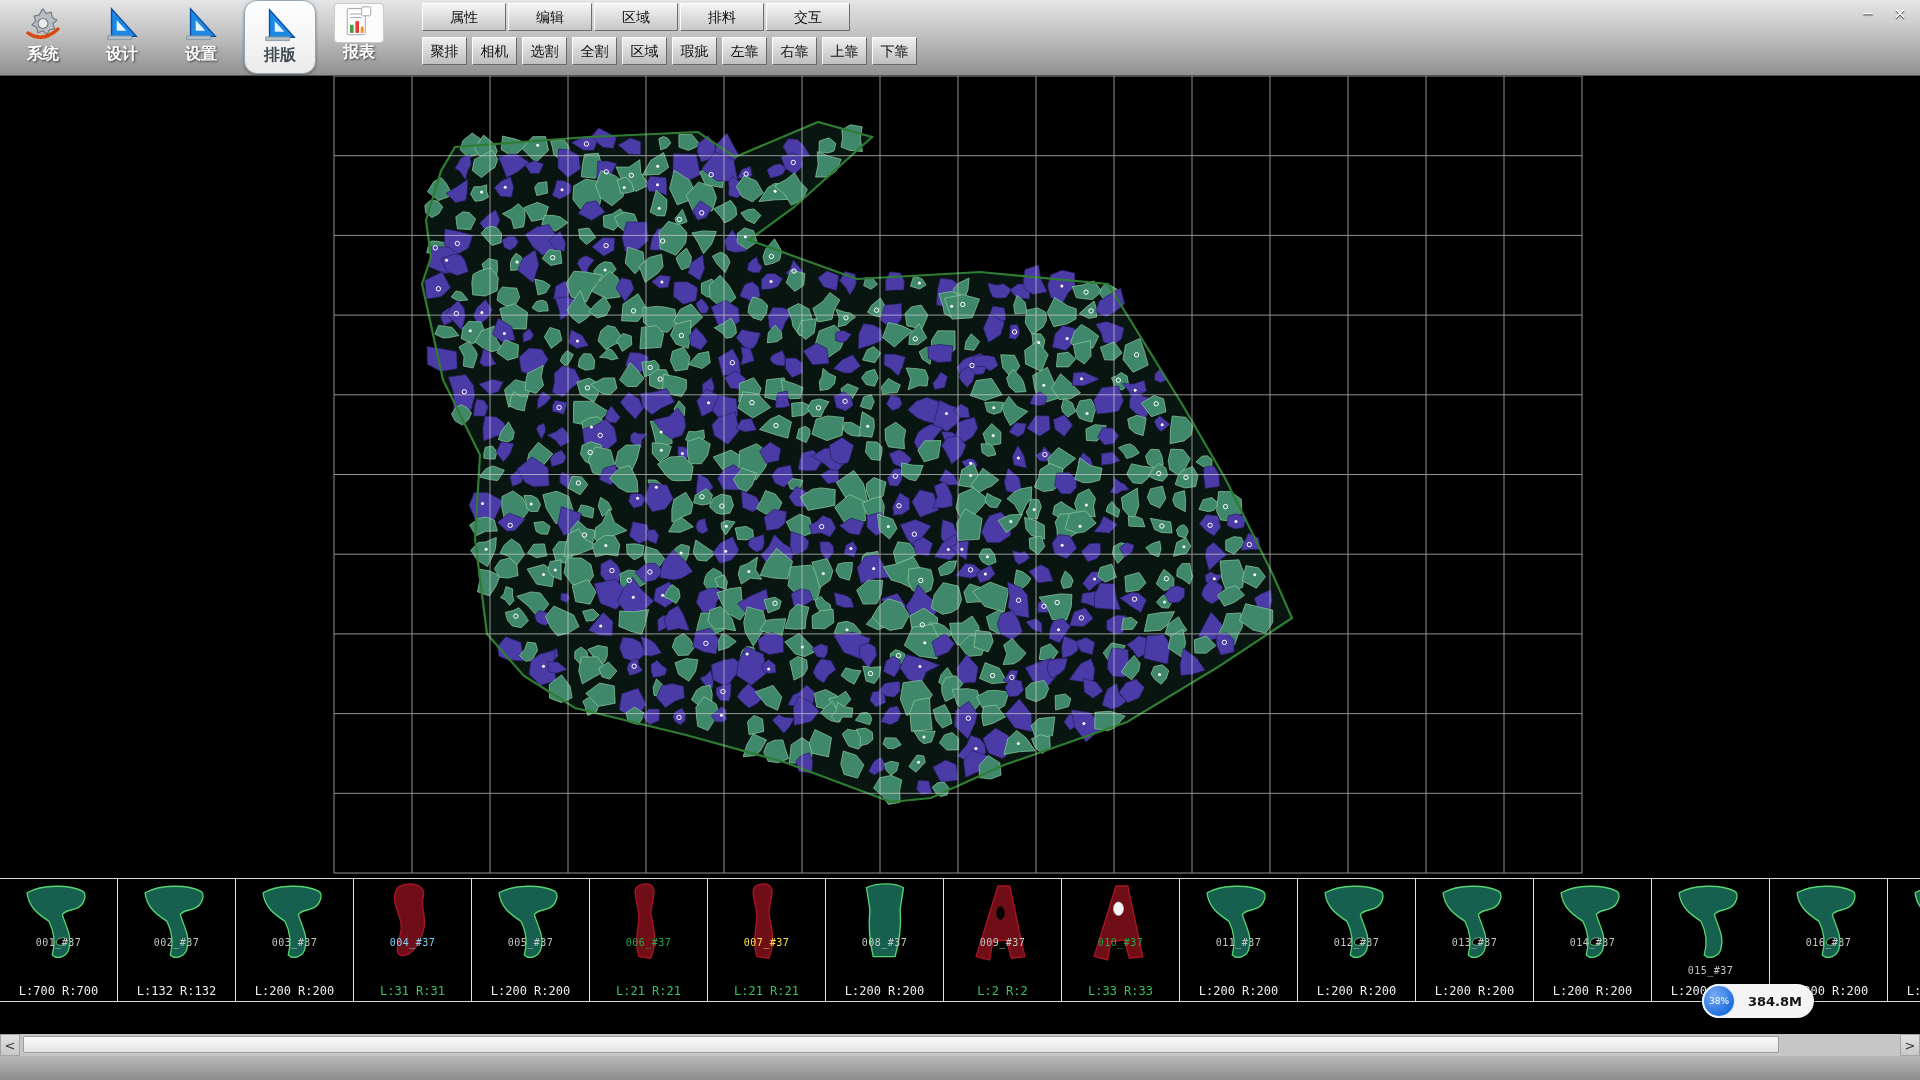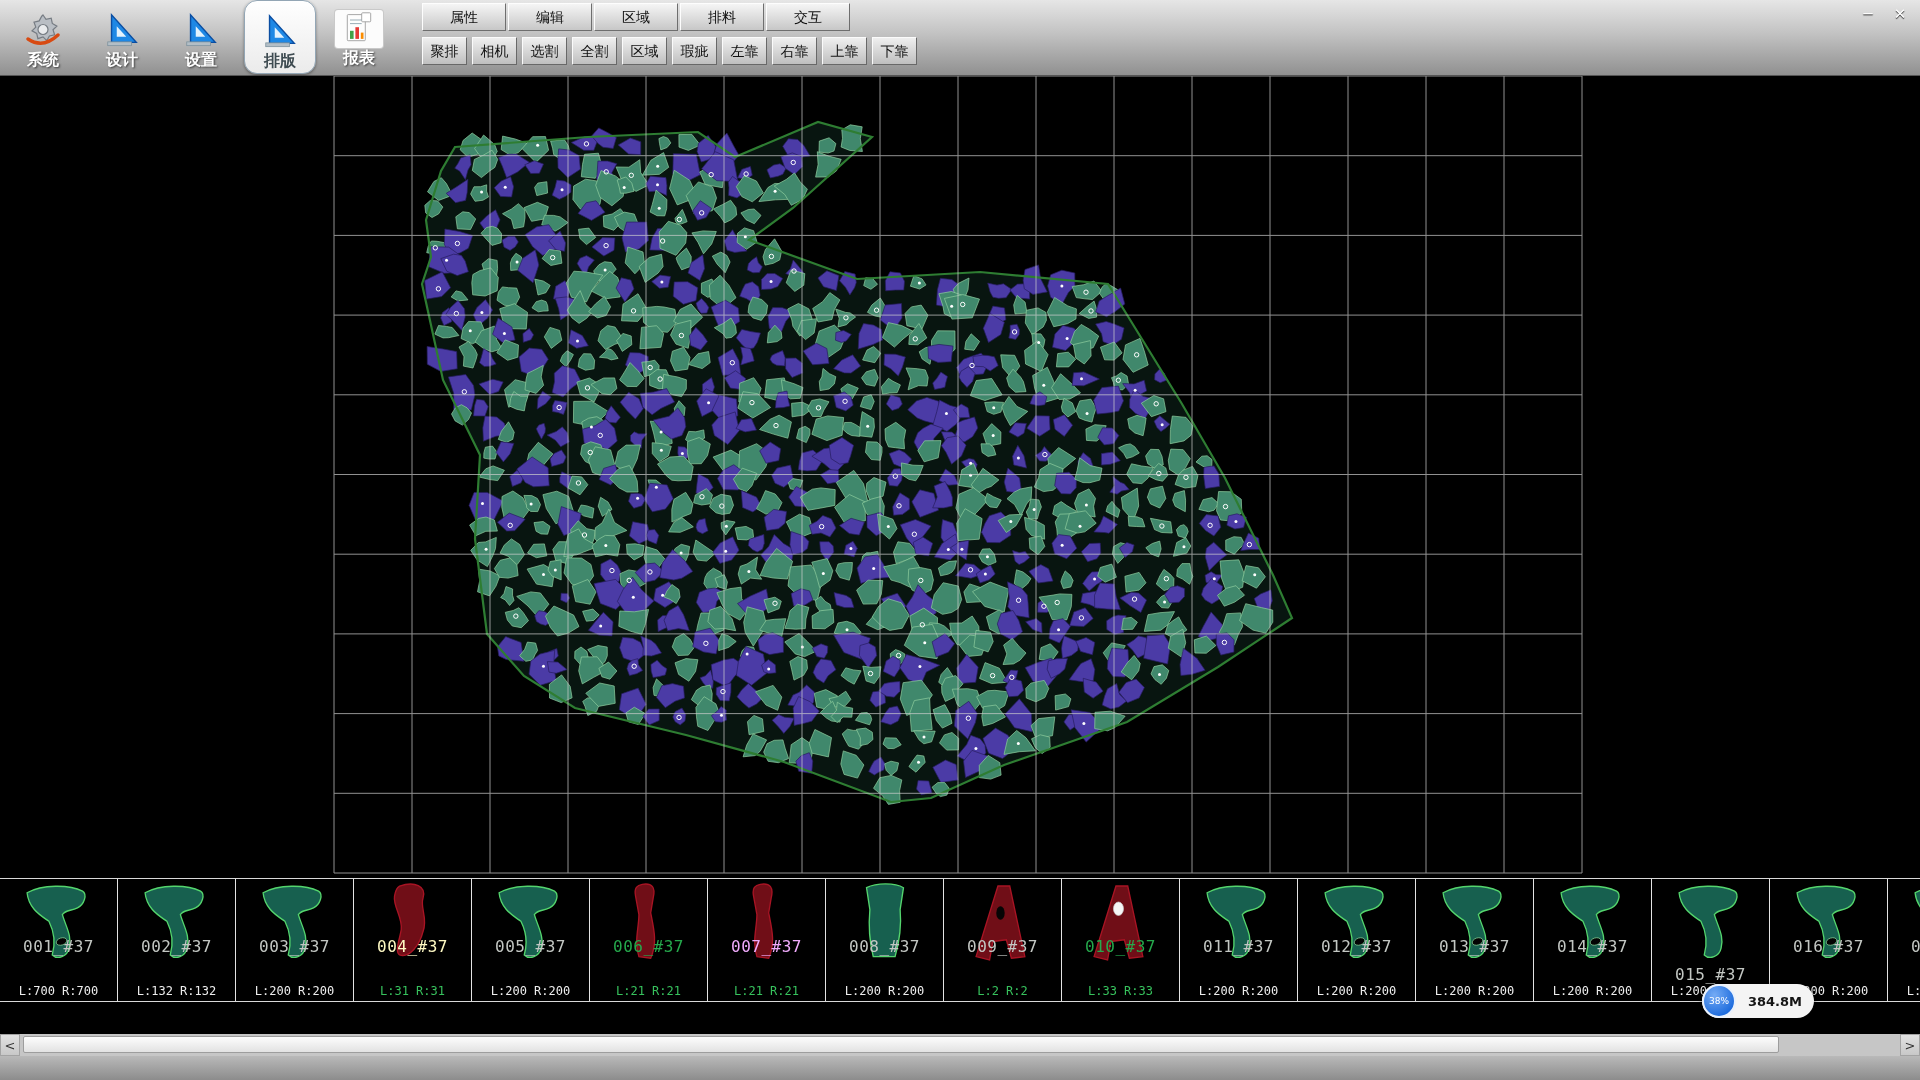--- a/index.html
+++ b/index.html
@@ -5,21 +5,21 @@
   *{margin:0;padding:0;box-sizing:border-box}
   html,body{width:1920px;height:1080px;overflow:hidden;background:#000;
     font-family:"DejaVu Sans",sans-serif}
 
   
   .titlebar{position:absolute;top:0;left:0;width:1920px;height:76px;
     background:linear-gradient(180deg,#e6e6e6 0%,#c2c2c2 45%,#909090 100%);
     border-bottom:1px solid #555;z-index:3}
   .appnav{position:absolute;top:0;left:0;height:76px;display:flex;align-items:flex-start}
   .nav-btn{width:72px;height:74px;margin-left:7px;display:flex;flex-direction:column;
-    align-items:center;padding-top:10px;cursor:pointer}
+    align-items:center;padding-top:4px;cursor:pointer}
   .nav-btn .icon{width:40px;height:40px;display:flex;align-items:center;justify-content:center}
   .nav-btn .lbl{margin-top:0;font-size:16px;font-weight:bold;color:#fff;
     text-shadow:1px 1px 2px #3d3d3d;white-space:nowrap}
   .nav-btn.active{background:linear-gradient(#ffffff,#ebebeb);
     border:1px solid #93a6b5;border-radius:13px;box-shadow:0 1px 3px rgba(0,0,0,.4)}
   .nav-btn.active .lbl{color:#3d4a50;text-shadow:none}
   .nav-btn.report .icon{background:#fcfcfc;width:48px;height:38px;border-radius:3px;
     box-shadow:0 0 0 1px #c9c9c9}
 
   .menutabs{position:absolute;left:422px;top:3px;display:flex;gap:2px}
@@ -38,21 +38,21 @@
   
   .canvas{position:absolute;top:76px;left:0;width:1920px;height:802px;background:#000;z-index:1}
   .canvas svg{display:block}
 
   
   .filmstrip{position:absolute;top:878px;left:0;width:1920px;height:124px;background:#000;
     border-top:1px solid #d9d9d9;border-bottom:1px solid #d9d9d9;display:flex;overflow:hidden;z-index:2}
   .cell{position:relative;flex:0 0 118px;height:100%;border-right:1px solid #e3e3e3;cursor:pointer}
   .cell svg.thumb{position:absolute;top:2px;left:50%;transform:translateX(-50%);
     width:96px;height:84px}
-  .cell .pname{position:absolute;top:58px;left:0;width:100%;text-align:center;font-size:16px;
+  .cell .pname{position:absolute;top:58px;left:0;width:100%;text-align:center;font-size:10px;
     font-family:"DejaVu Sans Mono",monospace;letter-spacing:.5px;pointer-events:none}
   .cell .psub{position:absolute;bottom:3px;left:0;width:100%;text-align:center;font-size:12px;
     font-family:"DejaVu Sans Mono",monospace;pointer-events:none}
 
   
   .status-bubble{position:absolute;left:1702px;top:984px;width:112px;height:34px;
     background:#f4f4f4;border-radius:17px;box-shadow:0 1px 5px rgba(0,0,0,.55);
     display:flex;align-items:center;z-index:6}
   .progress-circle{width:34px;height:34px;border-radius:50%;flex:0 0 34px;
     background:radial-gradient(circle at 35% 30%,#74abf5,#1e6cdd 75%);
@@ -1076,42 +1076,42 @@
       <svg viewBox="0 0 100 100" class="thumb">
         <path d="M12,14 C30,4 62,4 78,12 C84,16 80,28 72,32 C64,36 58,34 54,40 C58,54 66,66 62,80 C60,90 48,94 42,88 C46,74 44,60 38,48 C30,42 14,34 12,14 Z" fill="#17604f" stroke="#54d56d" stroke-width="1.6"></path>
       </svg>
       <div class="pname" style="color: rgb(195, 199, 195);">003_#37</div>
       <div class="psub" style="color: rgb(237, 237, 237);">L:200 R:200</div>
     </div>
     <div class="cell">
       <svg viewBox="0 0 100 100" class="thumb">
         <path d="M34,6 C52,0 66,6 62,20 C58,32 68,44 62,60 C58,76 46,92 34,88 C28,84 34,70 36,58 C38,44 26,30 28,18 C29,12 30,8 34,6 Z" fill="#700e17" stroke="#a81424" stroke-width="1.6"></path>
       </svg>
-      <div class="pname" style="color: #fef9c3;">004_#37</div>
+      <div class="pname" style="color: #7dd3fc;">004_#37</div>
       <div class="psub" style="color: rgb(55, 194, 93);">L:31 R:31</div>
     </div>
     <div class="cell">
       <svg viewBox="0 0 100 100" class="thumb">
         <path d="M12,14 C30,4 62,4 78,12 C84,16 80,28 72,32 C64,36 58,34 54,40 C58,54 66,66 62,80 C60,90 48,94 42,88 C46,74 44,60 38,48 C30,42 14,34 12,14 Z" fill="#17604f" stroke="#54d56d" stroke-width="1.6"></path>
       </svg>
       <div class="pname" style="color: rgb(195, 199, 195);">005_#37</div>
       <div class="psub" style="color: rgb(237, 237, 237);">L:200 R:200</div>
     </div>
     <div class="cell">
       <svg viewBox="0 0 100 100" class="thumb">
         <path d="M42,4 C54,2 58,8 55,20 L52,38 C56,58 60,74 52,92 L38,90 C32,72 38,56 38,40 L34,18 C32,8 36,5 42,4 Z" fill="#700e17" stroke="#a81424" stroke-width="1.6"></path>
       </svg>
       <div class="pname" style="color: rgb(37, 169, 76);">006_#37</div>
       <div class="psub" style="color: rgb(55, 194, 93);">L:21 R:21</div>
     </div>
     <div class="cell">
       <svg viewBox="0 0 100 100" class="thumb">
         <path d="M42,4 C54,2 58,8 55,20 L52,38 C56,58 60,74 52,92 L38,90 C32,72 38,56 38,40 L34,18 C32,8 36,5 42,4 Z" fill="#700e17" stroke="#a81424" stroke-width="1.6"></path>
       </svg>
-      <div class="pname" style="color: #f0abfc;">007_#37</div>
+      <div class="pname" style="color: #fde047;">007_#37</div>
       <div class="psub" style="color: rgb(55, 194, 93);">L:21 R:21</div>
     </div>
     <div class="cell">
       <svg viewBox="0 0 100 100" class="thumb">
         <path d="M28,8 C40,2 62,2 72,8 L68,34 C70,56 66,76 62,90 L36,90 C32,74 30,56 32,34 Z" fill="#17604f" stroke="#54d56d" stroke-width="1.6"></path>
       </svg>
       <div class="pname" style="color: rgb(195, 199, 195); text-align: center;">008_#37</div>
       <div class="psub" style="color: rgb(237, 237, 237);">L:200 R:200</div>
     </div>
     <div class="cell">

